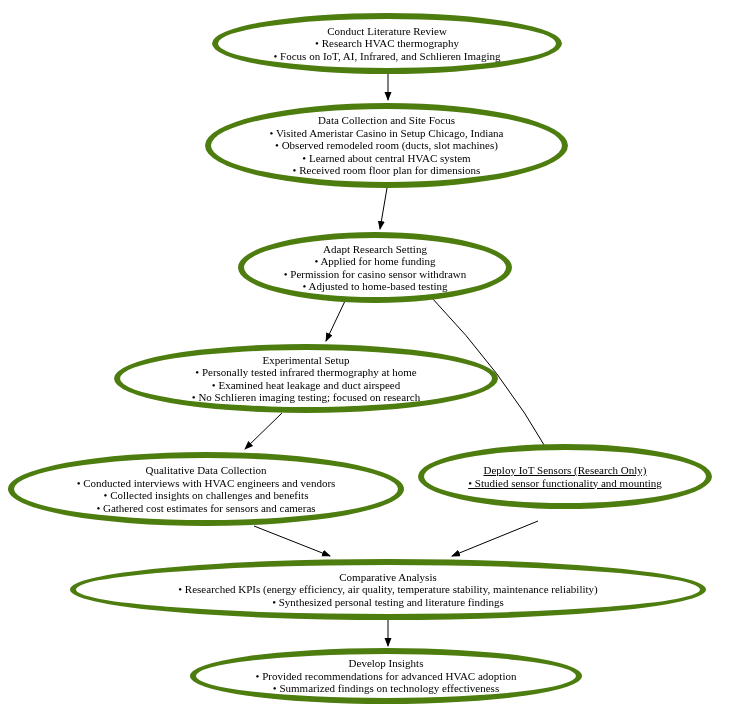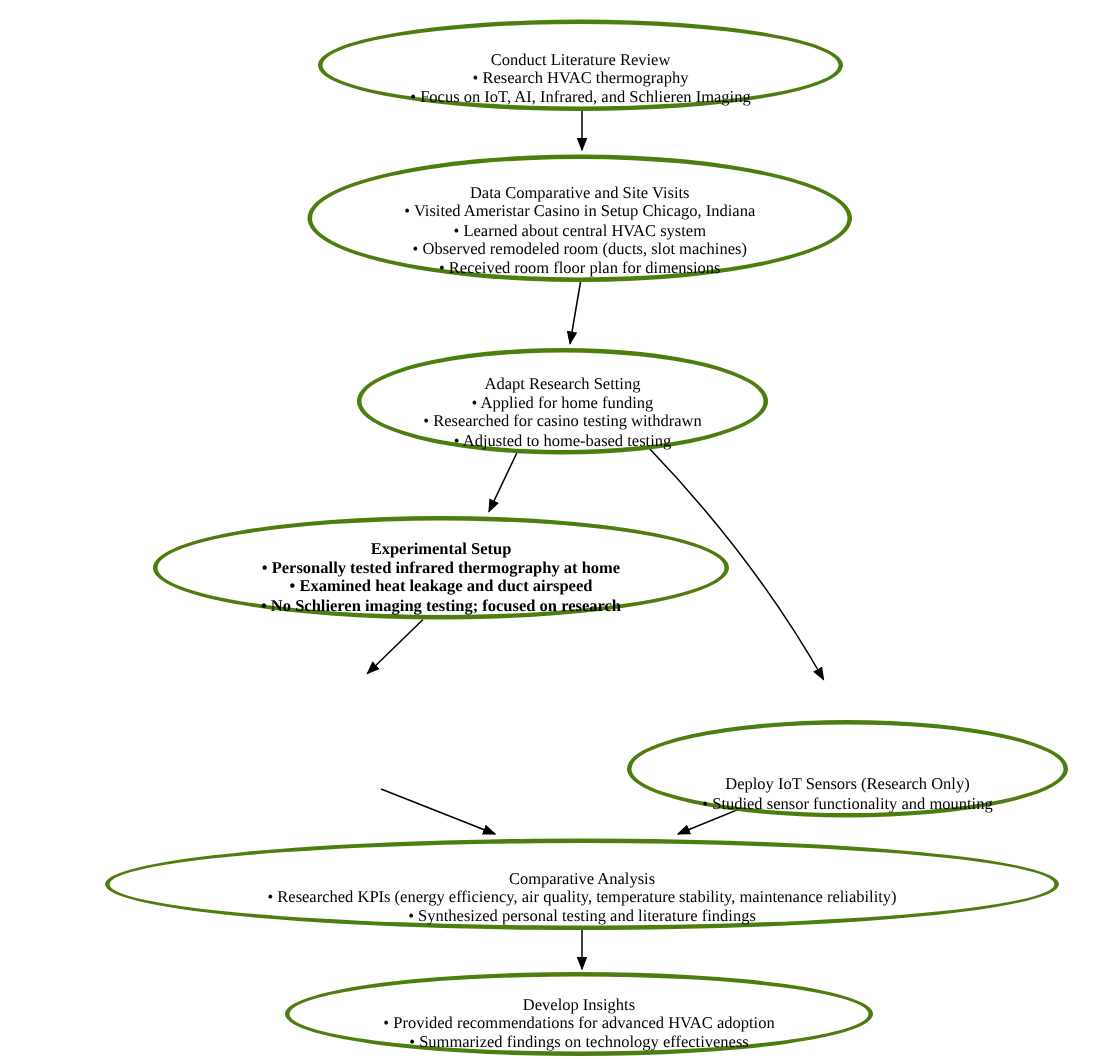--- a/index.html
+++ b/index.html
@@ -19,26 +19,26 @@
     position: absolute;
     left: 0;
     top: 0;
     width: 729px;
     height: 706px;
     z-index: 1;
   }
   .node {
     position: absolute;
     box-sizing: border-box;
-    border: 3px solid #4d7c0f;
+    border: 6px solid #4d7c0f;
     border-radius: 50%;
     background: #ffffff;
     display: flex;
     flex-direction: column;
-    justify-content: flex-end;
+    justify-content: center;
     align-items: center;
     text-align: center;
     z-index: 2;
     color: #000000;
     font-size: 11px;
     line-height: 12.5px;
   }
   .node .title,
   .node .line {
     white-space: nowrap;
@@ -65,43 +65,49 @@
     <line x1="388" y1="620" x2="388" y2="646" stroke="#000000" stroke-width="1" marker-end="url(#arrow)"></line>
   </svg>
 
   <div class="node" style="left:212px; top:13px; width:350px; height:61px;">
     <div class="title">Conduct Literature Review</div>
     <div class="line">• Research HVAC thermography</div>
     <div class="line">• Focus on IoT, AI, Infrared, and Schlieren Imaging</div>
   </div>
 
   <div class="node" style="left:205px; top:103px; width:363px; height:85px;">
-    <div class="title">Data Comparative and Site Visits</div>
+    <div class="title">Data Collection and Site Focus</div>
     <div class="line">• Visited Ameristar Casino in Setup Chicago, Indiana</div>
+    <div class="line">• Observed remodeled room (ducts, slot machines)</div>
     <div class="line">• Learned about central HVAC system</div>
-    <div class="line">• Observed remodeled room (ducts, slot machines)</div>
     <div class="line">• Received room floor plan for dimensions</div>
   </div>
 
   <div class="node" style="left:238px; top:232px; width:274px; height:71px;">
     <div class="title">Adapt Research Setting</div>
     <div class="line">• Applied for home funding</div>
-    <div class="line">• Researched for casino testing withdrawn</div>
+    <div class="line">• Permission for casino sensor withdrawn</div>
     <div class="line">• Adjusted to home-based testing</div>
   </div>
 
-  <div class="node" style="left:102px; top:344px; width:384px; height:69px;font-weight:bold;">
+  <div class="node" style="left:114px; top:344px; width:384px; height:69px;">
     <div class="title">Experimental Setup</div>
     <div class="line">• Personally tested infrared thermography at home</div>
     <div class="line">• Examined heat leakage and duct airspeed</div>
     <div class="line">• No Schlieren imaging testing; focused on research</div>
   </div>
 
+  <div class="node" style="left:8px; top:452px; width:396px; height:74px;">
+    <div class="title">Qualitative Data Collection</div>
+    <div class="line">• Conducted interviews with HVAC engineers and vendors</div>
+    <div class="line">• Collected insights on challenges and benefits</div>
+    <div class="line">• Gathered cost estimates for sensors and cameras</div>
+  </div>
 
-  <div class="node" style="left:418px; top:480px; width:294px; height:65px;">
+  <div class="node" style="left:418px; top:444px; width:294px; height:65px;text-decoration:underline;">
     <div class="title">Deploy IoT Sensors (Research Only)</div>
     <div class="line">• Studied sensor functionality and mounting</div>
   </div>
 
   <div class="node" style="left:70px; top:559px; width:636px; height:61px;">
     <div class="title">Comparative Analysis</div>
     <div class="line">• Researched KPIs (energy efficiency, air quality, temperature stability, maintenance reliability)</div>
     <div class="line">• Synthesized personal testing and literature findings</div>
   </div>
 

